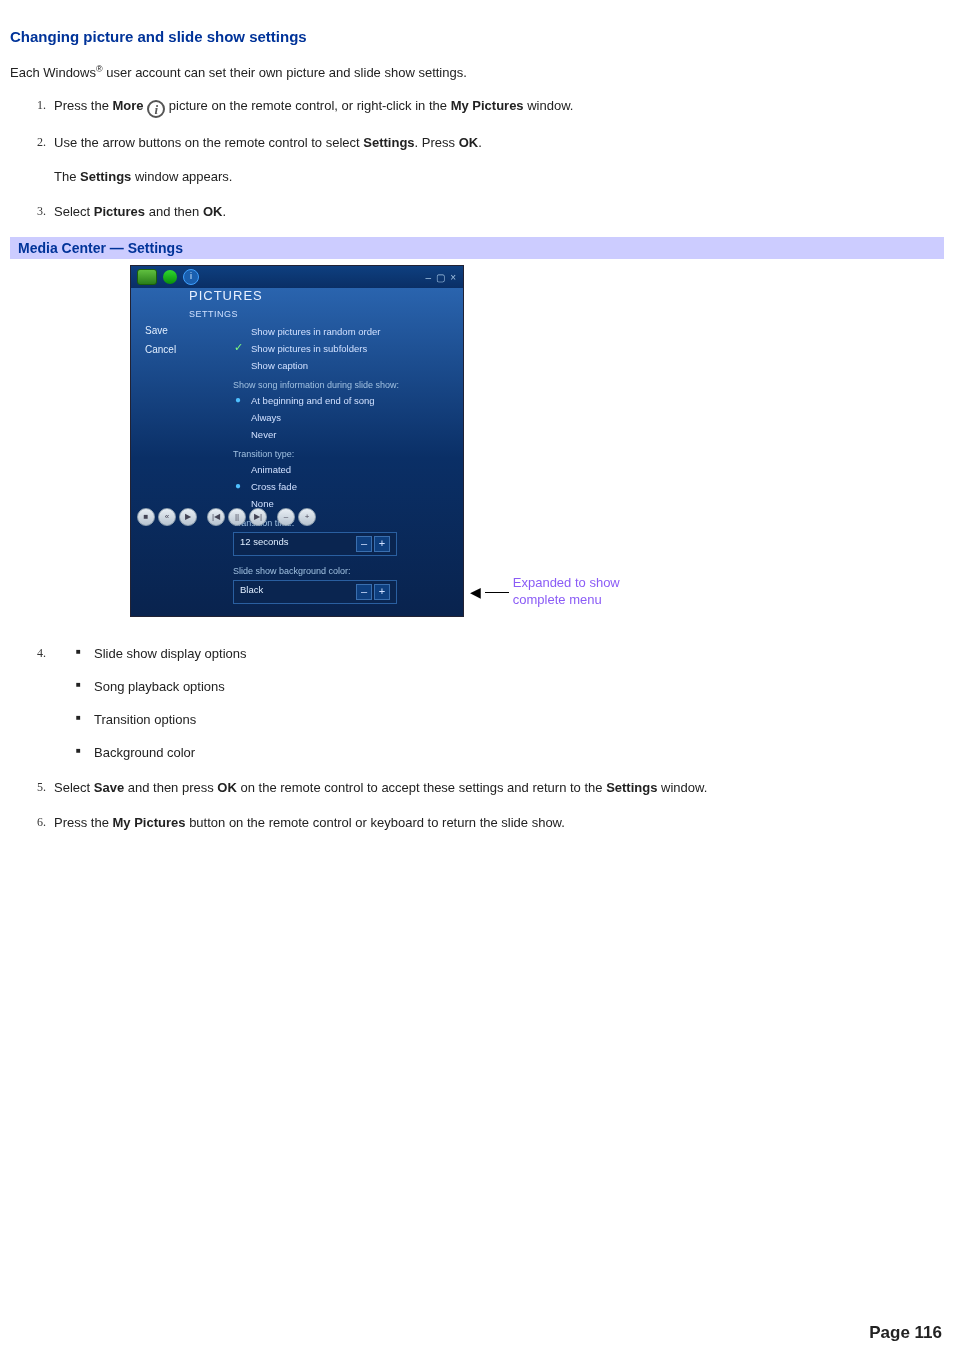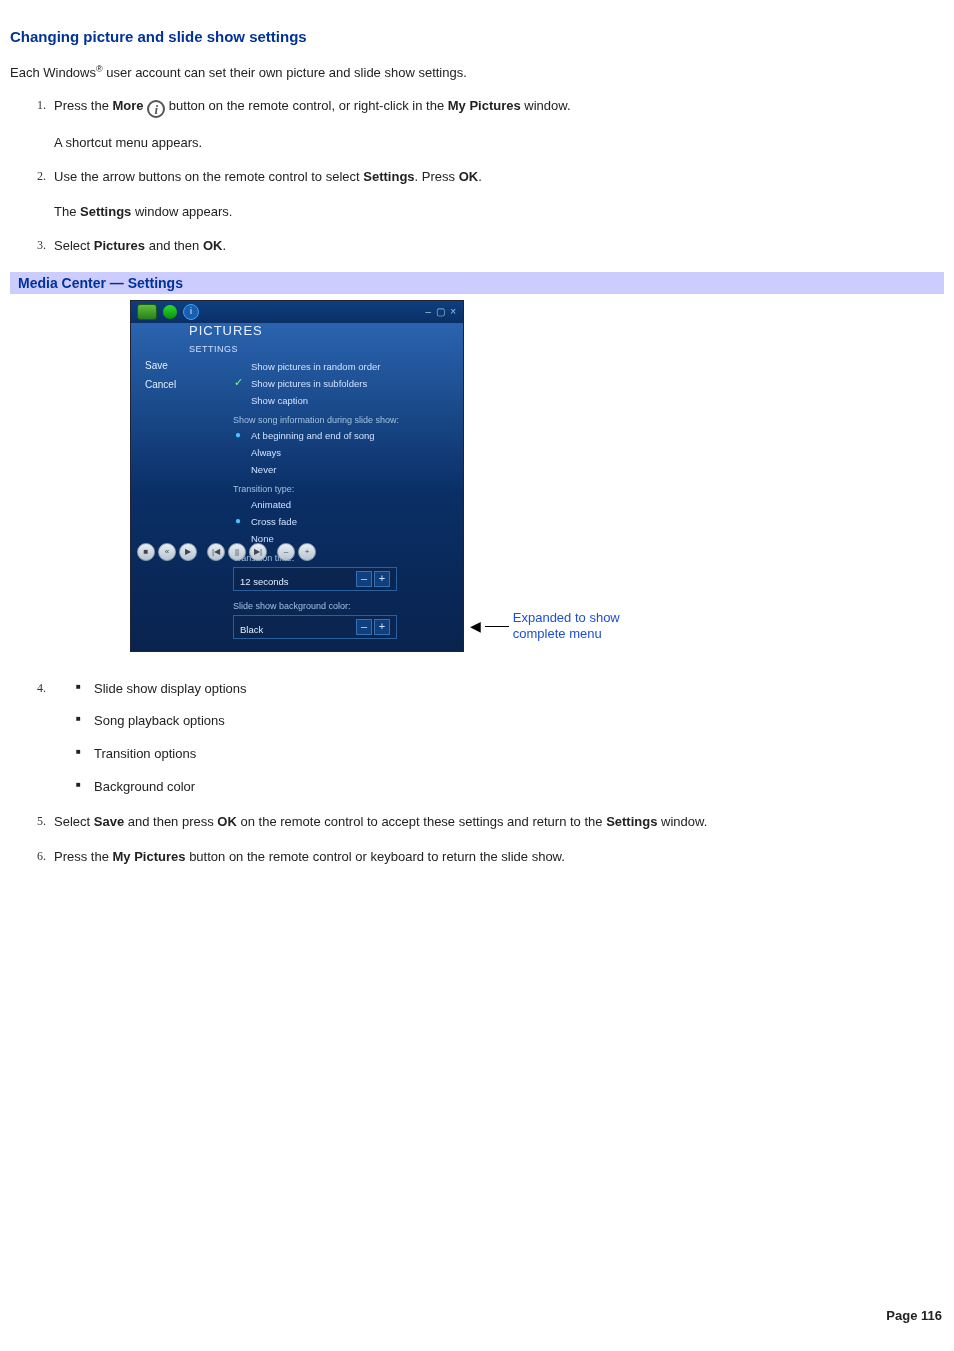--- a/index.html
+++ b/index.html
@@ -177,21 +177,21 @@
     padding: 6px 0 2px 2px;
   }
   .field {
     background: #0a2550;
     border: 1px solid #2a5fa0;
     padding: 3px 6px;
     width: 150px;
     color: #e0eeff;
     font-size: 9.5px;
     display: flex;
-    align-items: flex-end;
+    align-items: flex-start;
     margin: 2px 0 4px 2px;
   }
   .field .val { flex:1; }
   .pm {
     width: 14px; height: 14px; background:#0e3f7f; border:1px solid #3a6faf;
     color:#cfe0ff; font-size:11px; line-height:13px; text-align:center; margin-left:2px;
   }
   .media-controls {
     position: absolute;
     left: 6px;
@@ -217,52 +217,51 @@
     font-size: 14px;
     color: #000;
     margin-right: 4px;
   }
   .arrow-annot .line {
     display:inline-block; width:24px; height:1px; background:#000; vertical-align:middle;
   }
   .arrow-annot .txt {
     font-family: Verdana, sans-serif;
     font-size: 13px;
-    color: #1d4ed8;
+    color: #8b5cf6;
     line-height: 1.3;
     margin-left: 4px;
   }
 
   .page-foot {
     position: absolute;
     right: 12px;
-    bottom: 28px;
-    font-size: 13px;
+    bottom: 8px;
+    font-size: 17px;
     font-weight: bold;
     color: #222;
   }
 </style>
 </head>
 <body>
 
 <div class="page">
 
   <h1 class="section-title">Changing picture and slide show settings</h1>
 
   <p>
     <span>Each Windows</span><sup>®</sup><span> user account can set their own picture and slide show settings.</span>
   </p>
 
   <ol class="steps">
     <li>
       <span>
         <span>Press the </span><strong>More</strong>
-        <span class="more-icon"></span><span> button on the remote control, or right-click in the </span><strong>My Pictures</strong><span> window.</span>
+        <span class="more-icon"></span><span> picture on the remote control, or right-click in the </span><strong>My Pictures</strong><span> window.</span>
       </span>
-      <p class="sub">A shortcut menu appears.</p>
     </li>
     <li>
       <span>Use the arrow buttons on the remote control to select </span><strong>Settings</strong><span>. Press </span><strong>OK</strong><span>.</span>
       <p class="sub">
         <span>The </span><strong>Settings</strong><span> window appears.</span>
       </p>
     </li>
     <li>
       <span>Select </span><strong>Pictures</strong><span> and then </span><strong>OK</strong><span>.</span>
     </li>

